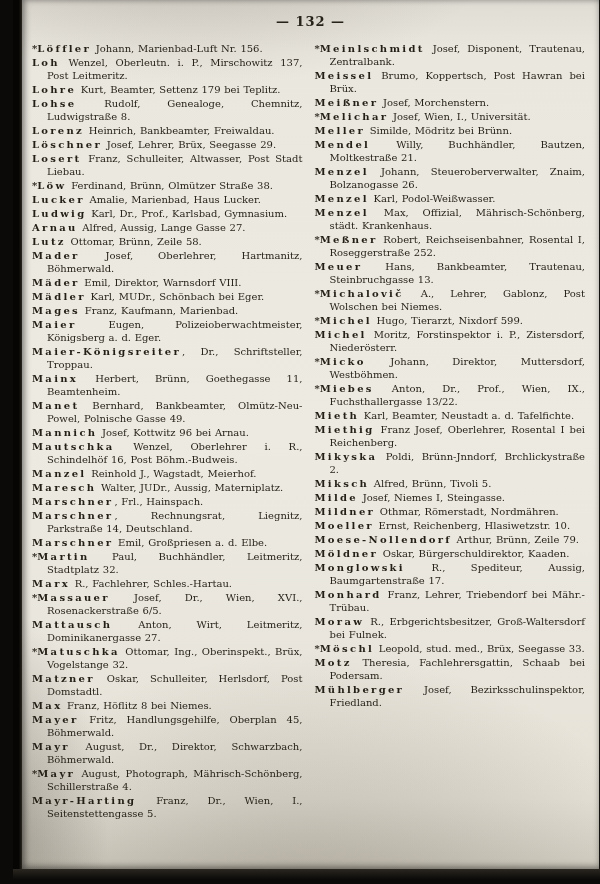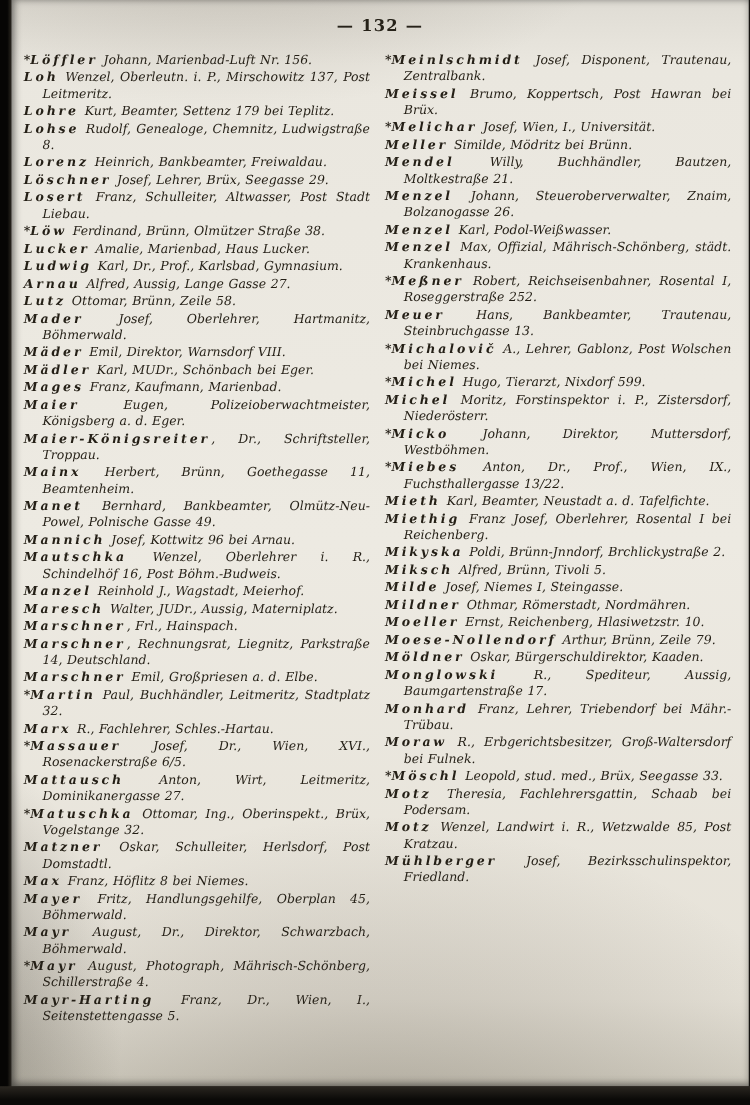--- a/index.html
+++ b/index.html
@@ -3,21 +3,21 @@
 <meta charset="utf-8">
 <style>
   html,body{margin:0;padding:0;}
   body{
     width:600px;height:884px;
     background:#0b0a08;
     font-family:"DejaVu Serif","Liberation Serif",serif;
     position:relative;overflow:hidden;
   }
   .scan-frame{
-    position:absolute;inset:0;background:#151310;
+    position:absolute;inset:0;background:#151310;margin-left:13px;
   }
   .page{
     position:absolute;
     left:9px;top:0;right:1px;bottom:15px;
     background:
       radial-gradient(ellipse 120% 60% at 50% 108%, rgba(60,50,35,0.28), rgba(0,0,0,0) 55%),
       radial-gradient(ellipse 90% 30% at 30% -8%, rgba(120,110,95,0.30), rgba(0,0,0,0) 60%),
       radial-gradient(ellipse 40% 50% at -5% 95%, rgba(40,35,25,0.35), rgba(0,0,0,0) 50%),
       linear-gradient(180deg,#dfdcd4 0%, #eae7df 6%, #edeae2 50%, #e6e2d8 92%, #d6d2c6 100%);
     overflow:hidden;
@@ -29,21 +29,20 @@
     font-weight:bold;
     color:#262219;
     letter-spacing:1px;
     padding-top:14px;
     height:20px;
   }
   .columns{
     display:flex;
     padding:8px 14px 0 10px;
     gap:12px;
-    font-style:italic;
   }
   .col{
     width:50%;
     color:#241f16;
   }
   .entry{
     margin:0 0 1px 0;
     padding-left:15px;
     text-indent:-15px;
     font-size:10px;
@@ -113,20 +112,21 @@
           <p class="entry"><span class="sname">Matzner</span><span> Oskar, Schulleiter, Herlsdorf, Post Domstadtl.</span></p>
           <p class="entry"><span class="sname">Max</span><span> Franz, Höflitz 8 bei Niemes.</span></p>
           <p class="entry"><span class="sname">Mayer</span><span> Fritz, Handlungsgehilfe, Oberplan 45, Böhmerwald.</span></p>
           <p class="entry"><span class="sname">Mayr</span><span> August, Dr., Direktor, Schwarzbach, Böhmerwald.</span></p>
           <p class="entry"><span class="star">*</span><span class="sname">Mayr</span><span> August, Photograph, Mährisch-Schönberg, Schillerstraße 4.</span></p>
           <p class="entry"><span class="sname">Mayr-Harting</span><span> Franz, Dr., Wien, I., Seitenstettengasse 5.</span></p>
         </div>
       <div class="col">
           <p class="entry"><span class="star">*</span><span class="sname">Meinlschmidt</span><span> Josef, Disponent, Trautenau, Zentralbank.</span></p>
           <p class="entry"><span class="sname">Meissel</span><span> Brumo, Koppertsch, Post Hawran bei Brüx.</span></p>
+          <p class="entry"><span class="sname">Meißner</span><span> Josef, Morchenstern.</span></p>
           <p class="entry"><span class="star">*</span><span class="sname">Melichar</span><span> Josef, Wien, I., Universität.</span></p>
           <p class="entry"><span class="sname">Meller</span><span> Similde, Mödritz bei Brünn.</span></p>
           <p class="entry"><span class="sname">Mendel</span><span> Willy, Buchhändler, Bautzen, Moltkestraße 21.</span></p>
           <p class="entry"><span class="sname">Menzel</span><span> Johann, Steueroberverwalter, Znaim, Bolzanogasse 26.</span></p>
           <p class="entry"><span class="sname">Menzel</span><span> Karl, Podol-Weißwasser.</span></p>
           <p class="entry"><span class="sname">Menzel</span><span> Max, Offizial, Mährisch-Schönberg, städt. Krankenhaus.</span></p>
           <p class="entry"><span class="star">*</span><span class="sname">Meßner</span><span> Robert, Reichseisenbahner, Rosental I, Roseggerstraße 252.</span></p>
           <p class="entry"><span class="sname">Meuer</span><span> Hans, Bankbeamter, Trautenau, Steinbruchgasse 13.</span></p>
           <p class="entry"><span class="star">*</span><span class="sname">Michalovič</span><span> A., Lehrer, Gablonz, Post Wolschen bei Niemes.</span></p>
           <p class="entry"><span class="star">*</span><span class="sname">Michel</span><span> Hugo, Tierarzt, Nixdorf 599.</span></p>
@@ -140,20 +140,19 @@
           <p class="entry"><span class="sname">Milde</span><span> Josef, Niemes I, Steingasse.</span></p>
           <p class="entry"><span class="sname">Mildner</span><span> Othmar, Römerstadt, Nordmähren.</span></p>
           <p class="entry"><span class="sname">Moeller</span><span> Ernst, Reichenberg, Hlasiwetzstr. 10.</span></p>
           <p class="entry"><span class="sname">Moese-Nollendorf</span><span> Arthur, Brünn, Zeile 79.</span></p>
           <p class="entry"><span class="sname">Möldner</span><span> Oskar, Bürgerschuldirektor, Kaaden.</span></p>
           <p class="entry"><span class="sname">Monglowski</span><span> R., Spediteur, Aussig, Baumgartenstraße 17.</span></p>
           <p class="entry"><span class="sname">Monhard</span><span> Franz, Lehrer, Triebendorf bei Mähr.-Trübau.</span></p>
           <p class="entry"><span class="sname">Moraw</span><span> R., Erbgerichtsbesitzer, Groß-Waltersdorf bei Fulnek.</span></p>
           <p class="entry"><span class="star">*</span><span class="sname">Möschl</span><span> Leopold, stud. med., Brüx, Seegasse 33.</span></p>
           <p class="entry"><span class="sname">Motz</span><span> Theresia, Fachlehrersgattin, Schaab bei Podersam.</span></p>
-          <p class="entry"><span class="sname">Motz</span><span> Wenzel, Landwirt i. R., Wetzwalde 85, Post Kratzau.</span></p>
           <p class="entry"><span class="sname">Mühlberger</span><span> Josef, Bezirksschulinspektor, Friedland.</span></p>
         </div>
     </div>
   </div>
   <div class="left-bar"></div>
   <div class="bottom-band"></div>
 </div>
 
 </body></html>

